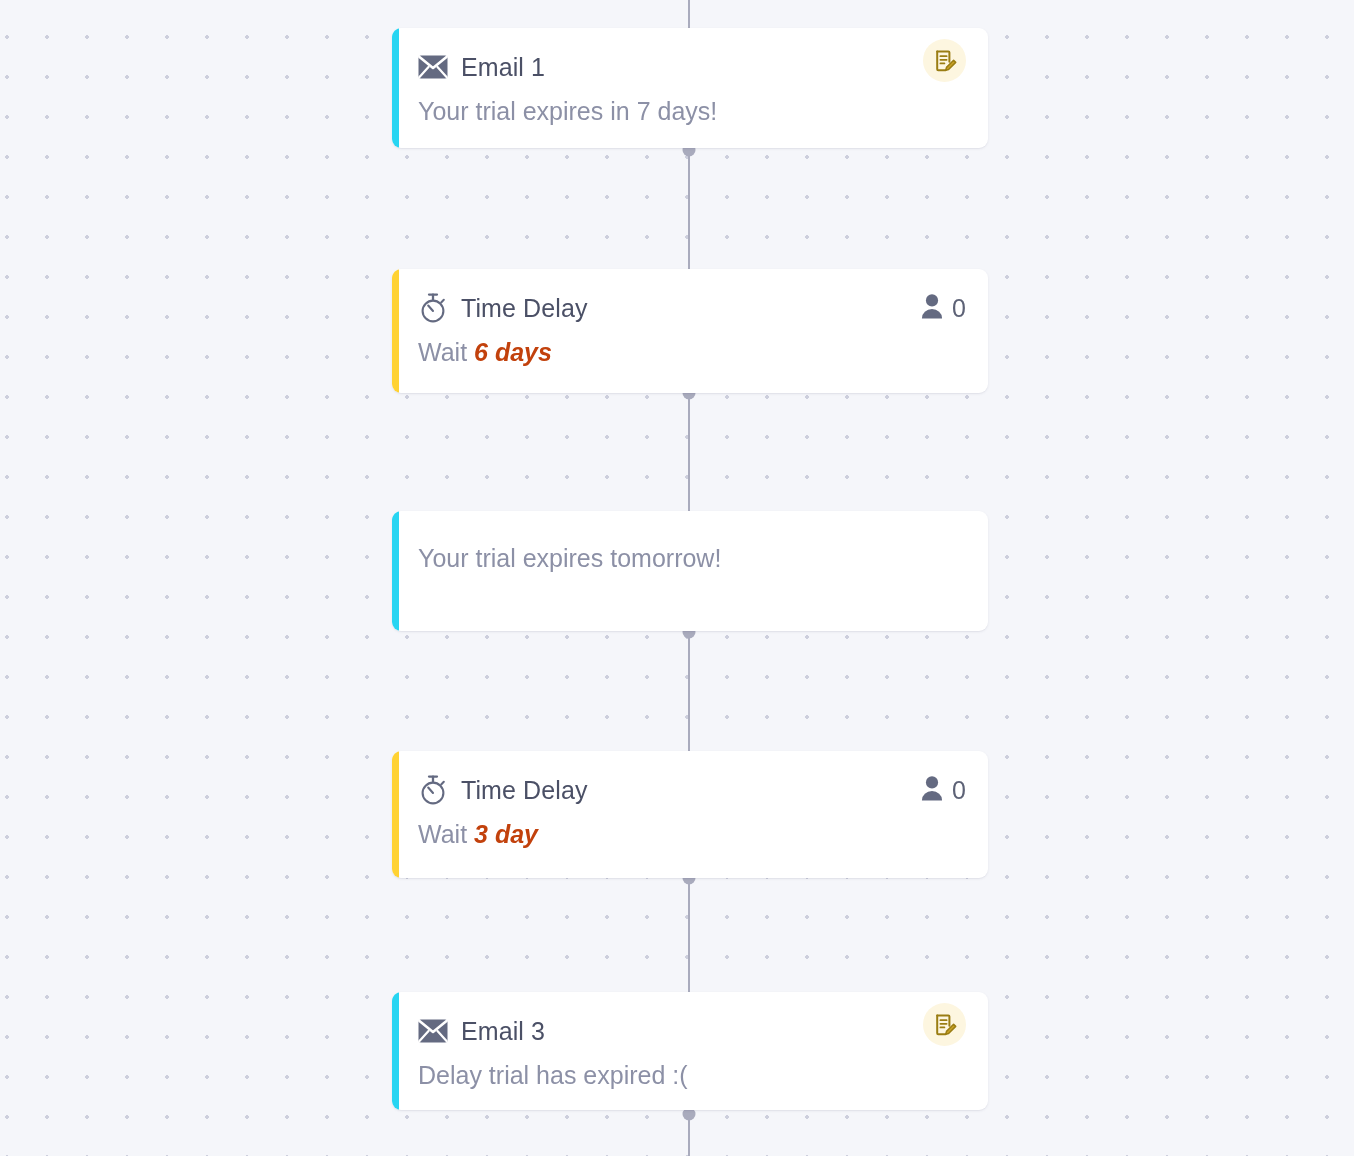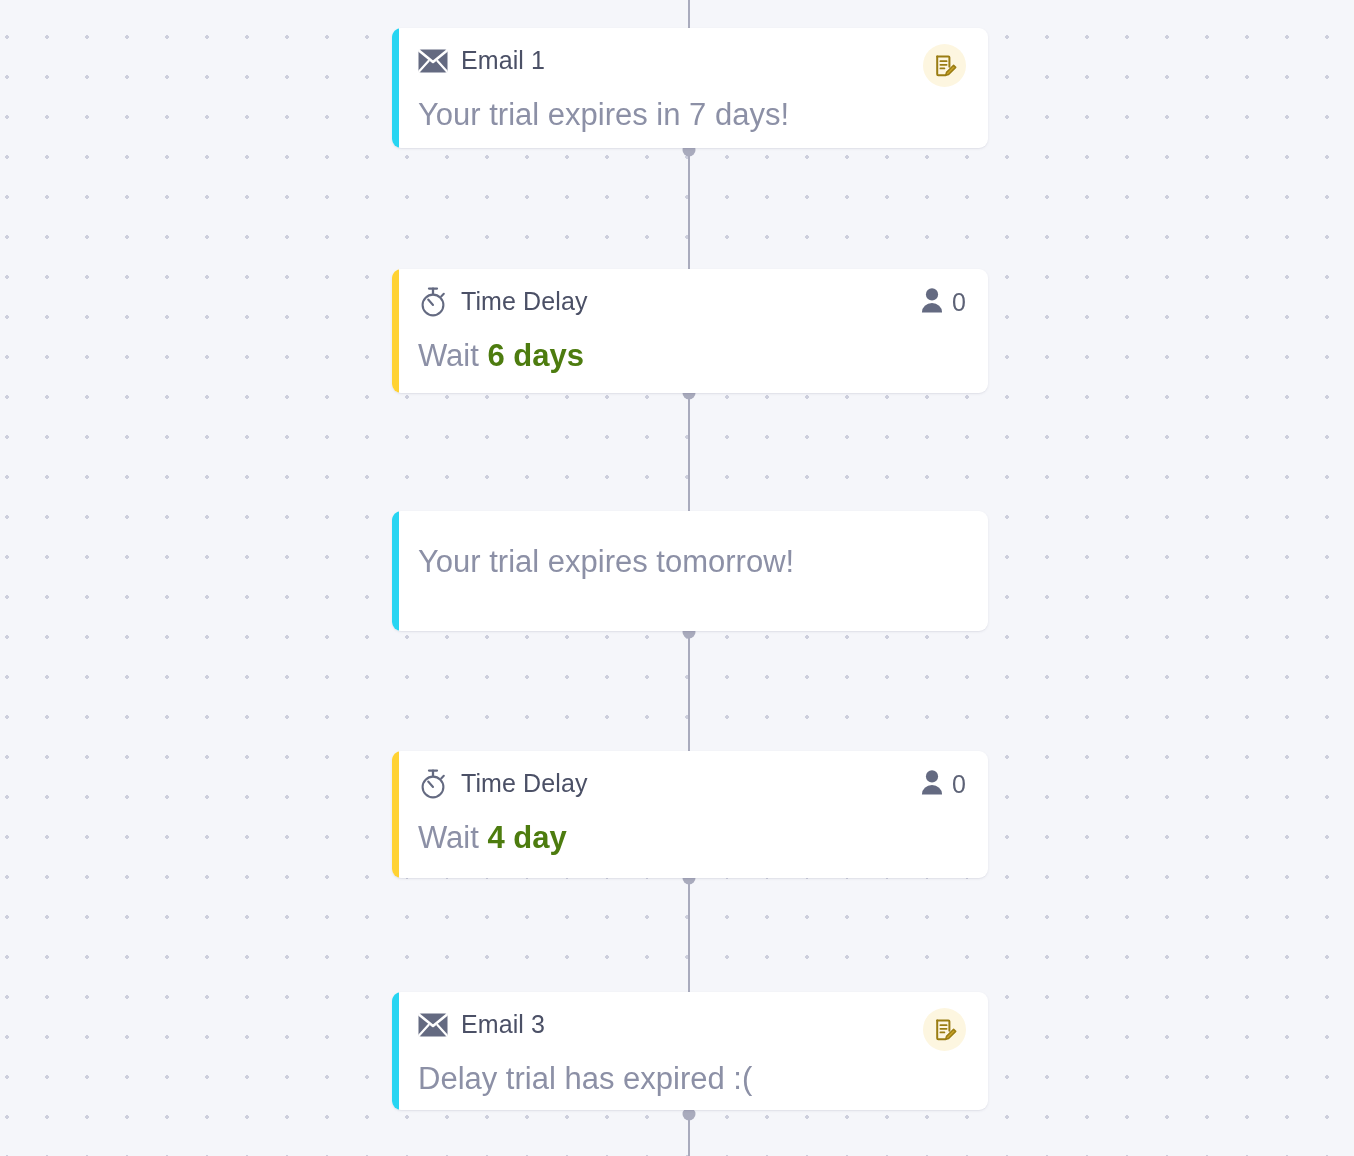--- a/index.html
+++ b/index.html
@@ -66,46 +66,46 @@
     border-top-left-radius: 9px;
     border-bottom-left-radius: 9px;
   }
   .accent.cyan   { background: #27d5f2; }
   .accent.yellow { background: #ffd233; }
 
   .card-inner { padding: 18px 22px 20px 26px; position: relative; }
 
   .card-head {
     display: flex;
-    align-items: flex-start;
+    align-items: flex-end;
     height: 36px;
   }
   .head-icon {
     width: 30px; height: 30px;
     display: flex; align-items: center; justify-content: center;
     flex: none;
     margin-right: 13px;
   }
   .card-title {
     font-size: 25px;
     color: #4b5066;
     font-weight: 400;
     letter-spacing: 0.1px;
     white-space: nowrap;
   }
   .head-spacer { flex: 1 1 auto; }
 
   .card-sub {
     margin-top: 15px;
-    font-size: 31px;
+    font-size: 25px;
     color: #8c90a6;
     font-weight: 400;
     white-space: nowrap;
   }
-  .card-sub b { color: #4d7c0f; font-weight: 700; }
+  .card-sub b { color: #c2410c; font-weight: 700; font-style: italic; }
 
   
   .edit-badge {
     width: 43px; height: 43px;
     border-radius: 50%;
     background: #fdf6e0;
     display: flex; align-items: center; justify-content: center;
     flex: none;
     margin-top: -2px;
     cursor: pointer;
@@ -228,21 +228,21 @@
         <span class="contact-count">
           <span>
             <svg width="22" height="26" viewBox="0 0 22 26" aria-hidden="true">
               <circle cx="11" cy="7.4" r="6.1" fill="#646a81"></circle>
               <path d="M0.9 25.4 a10.1 9.3 0 0 1 20.2 0 z" fill="#646a81"></path>
             </svg>
           </span>
           <span class="num">0</span>
         </span>
       </div>
-      <div class="card-sub"><span>Wait </span><b>4 day</b></div>
+      <div class="card-sub"><span>Wait </span><b>3 day</b></div>
     </div>
   </div>
 
   <div class="card" style="top:992px; height:118px;">
     <div class="accent cyan"></div>
     <div class="card-inner">
       <div class="card-head">
         <span class="head-icon">
           <svg width="30" height="24" viewBox="0 0 30 24" aria-hidden="true">
             <rect x="0.5" y="0.5" width="29" height="23" rx="2.5" fill="#646a81"></rect>

